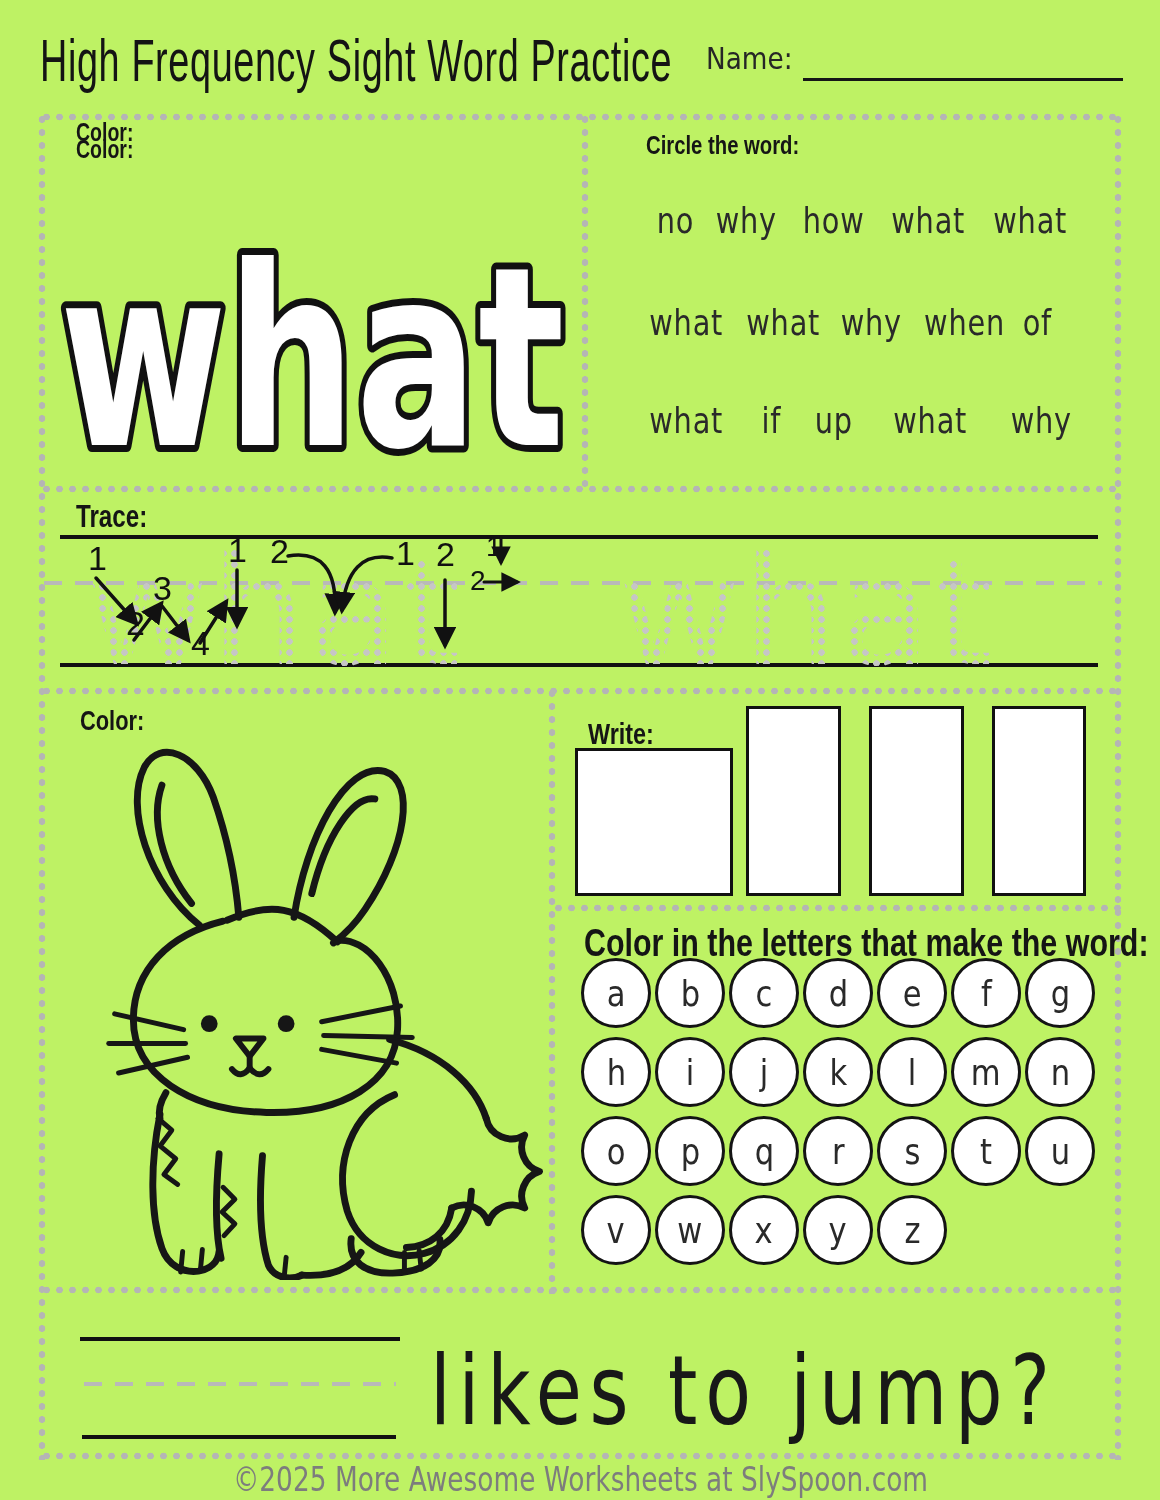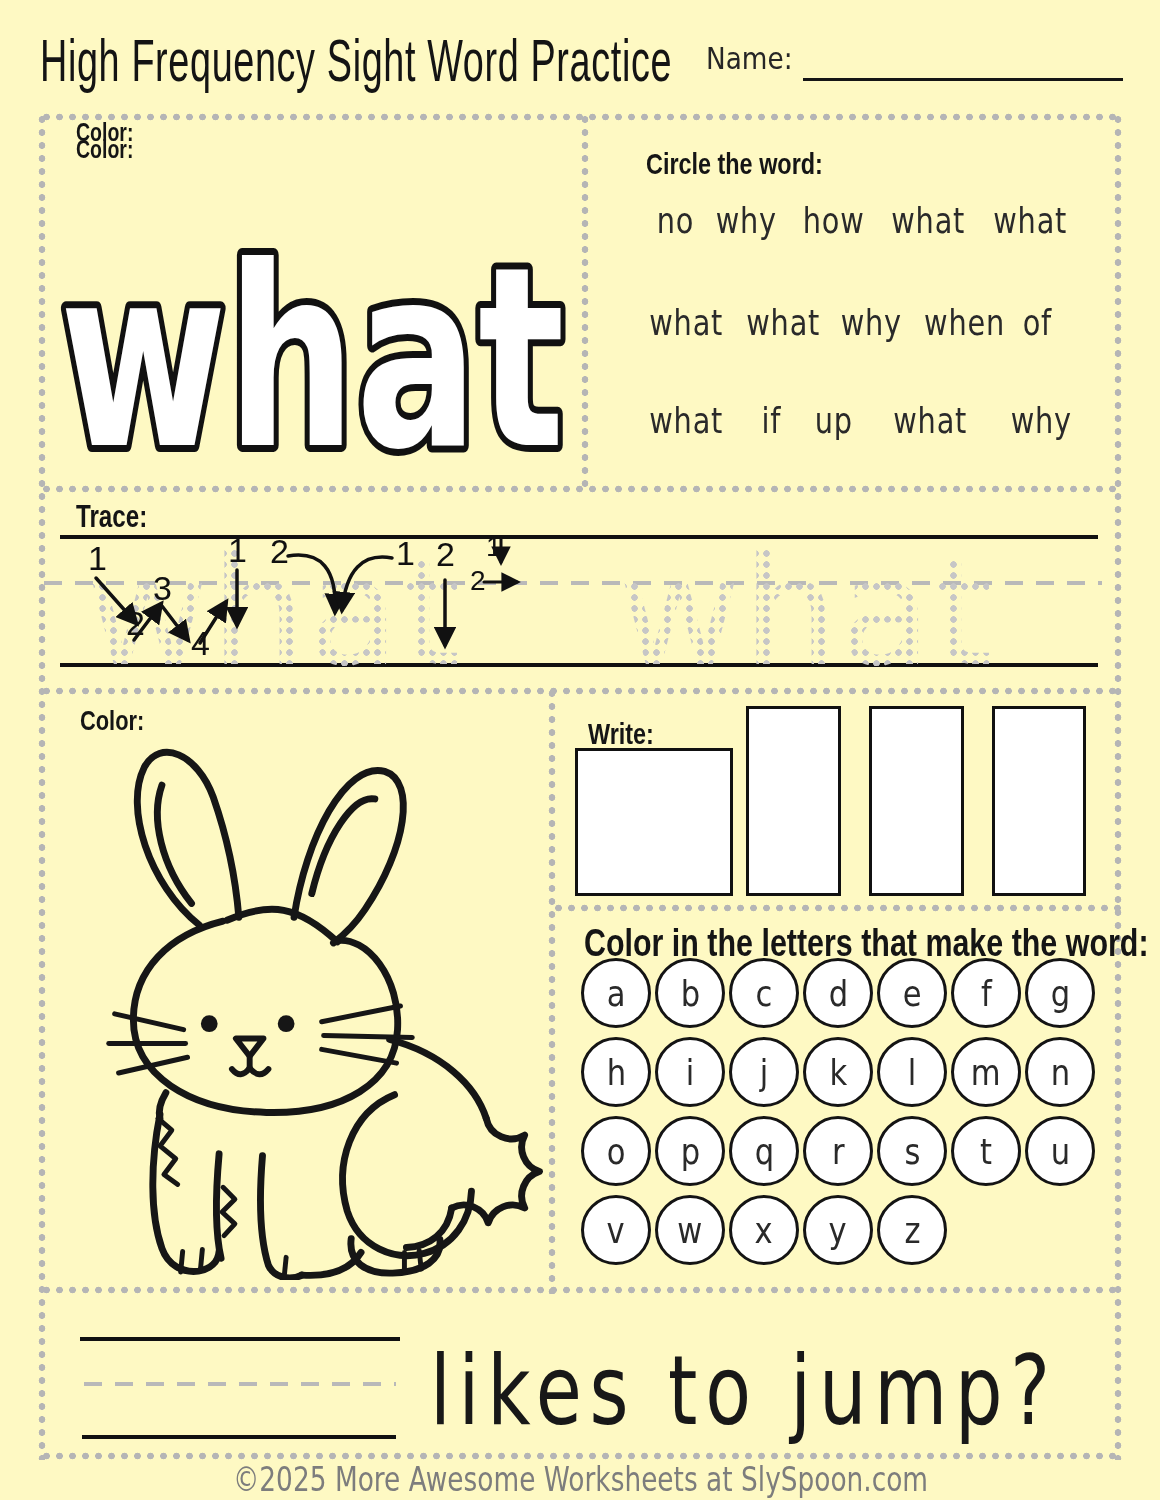--- a/index.html
+++ b/index.html
@@ -1,17 +1,17 @@
 <!DOCTYPE html>
 <html><head>
 <meta charset="utf-8">
 <style>
   html,body{margin:0;padding:0;background:#ffffff;}
   *{box-sizing:border-box;}
-  .page{position:relative;width:1160px;height:1500px;background:#fef9c3;overflow:hidden;
+  .page{position:relative;width:1160px;height:1500px;background:#bef264;overflow:hidden;
         font-family:"DejaVu Sans",sans-serif;color:#161616;}
   .abs{position:absolute;}
   
   .lbl{font-family:"Liberation Sans",sans-serif;font-weight:700;color:#151515;
        display:inline-block;transform:scaleX(.78);transform-origin:left top;white-space:nowrap;}
   .print{font-family:"DejaVu Sans",sans-serif;font-weight:400;color:#262626;}
   .cond{display:inline-block;transform:scaleX(.82);transform-origin:left top;white-space:nowrap;}
   .title{font-family:"Liberation Sans",sans-serif;font-weight:400;font-size:60px;color:#141414;
          display:inline-block;transform:scaleX(.63);transform-origin:left top;white-space:nowrap;letter-spacing:1px;}
   
@@ -72,21 +72,21 @@
   <div class="abs" style="left:76px;top:118px;font-size:25px;">
     <span class="lbl">Color:</span>
   </div>
   <div class="abs" style="left:76px;top:135px;font-size:25px;">
     <span class="lbl">Color:</span>
   </div>
   <svg class="abs" style="left:42px;top:170px;" width="540" height="300" viewBox="0 0 540 300">
     <text x="270" y="275" text-anchor="middle" font-family="DejaVu Sans, sans-serif" font-weight="700" font-size="250" fill="#ffffff" stroke="#111111" stroke-width="14" stroke-linejoin="round" paint-order="stroke" textLength="505" lengthAdjust="spacingAndGlyphs">what</text>
   </svg>
 
-  <div class="abs" style="left:646px;top:146px;font-size:30px;">
+  <div class="abs" style="left:646px;top:130px;font-size:26px;">
     <span class="lbl">Circle the word:</span>
   </div>
   <div class="wordrow" style="left:652px;top:200px;width:424px;justify-content:space-between;">
     <span>no</span>
     <span>why</span>
     <span>how</span>
     <span>what</span>
     <span>what</span>
   </div>
   <div class="wordrow" style="left:640px;top:302px;width:416px;">

